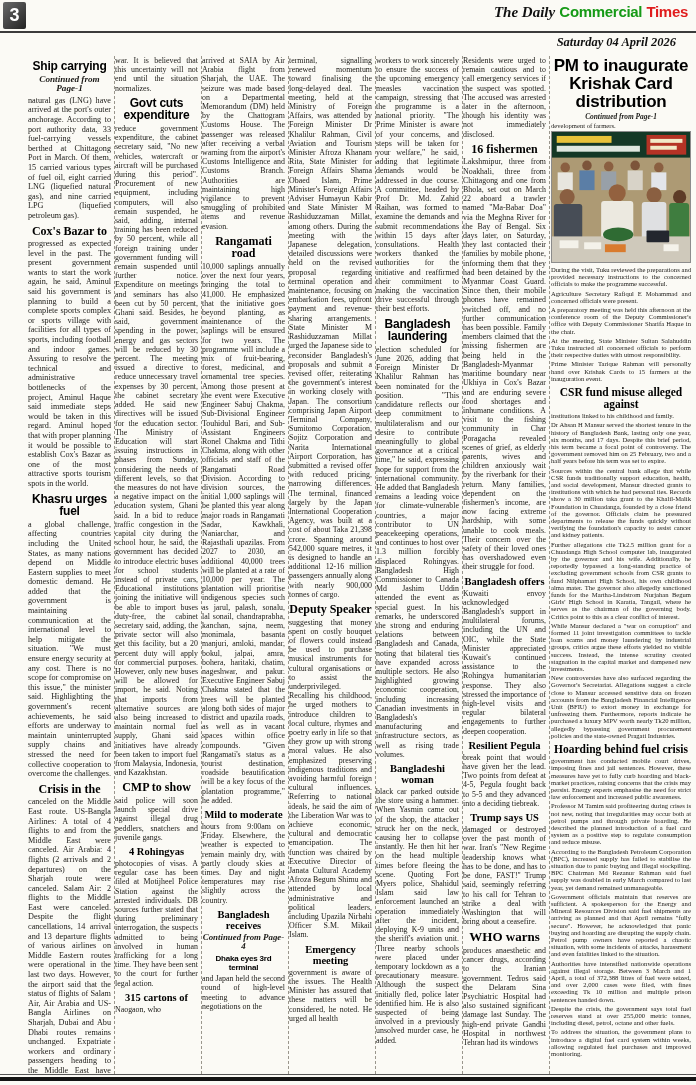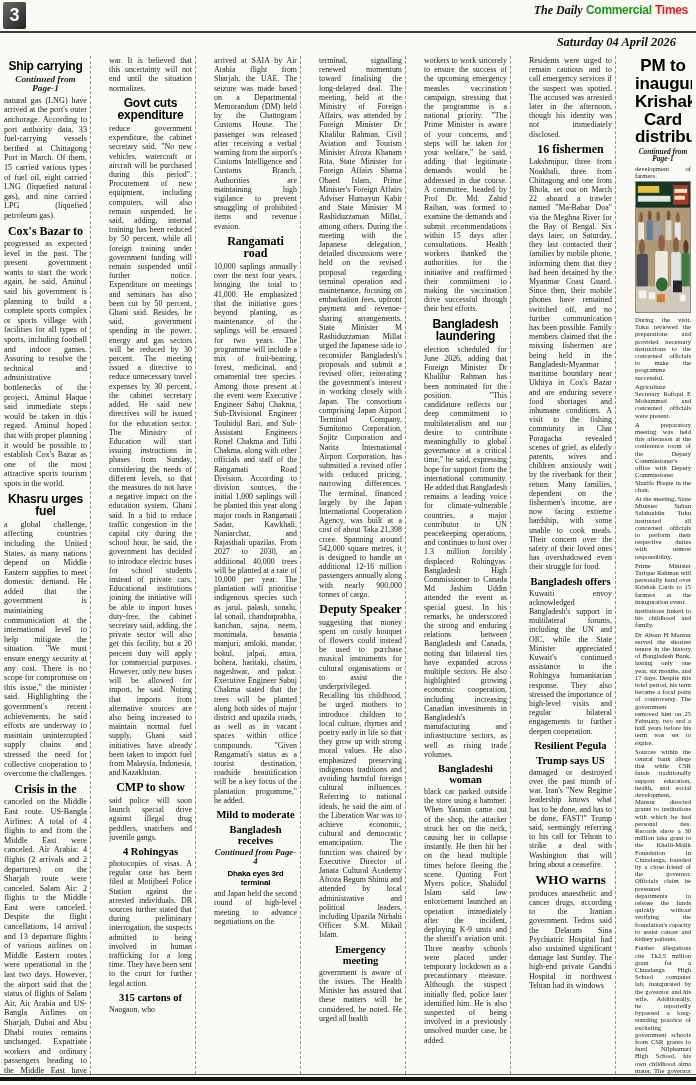--- a/index.html
+++ b/index.html
@@ -16,36 +16,37 @@
   
   .hdr{position:relative;height:54px;}
   .pagenum{
     position:absolute;left:3px;top:2px;width:23px;height:27px;
     background:linear-gradient(135deg,#6a6a6a,#232323);
     color:#fff;font-family:"Liberation Sans",sans-serif;font-weight:bold;
     font-size:18px;display:flex;align-items:center;justify-content:center;
     border-radius:2px;
   }
   .masthead{position:absolute;right:8px;top:3px;text-align:right;white-space:nowrap;}
-  .mh-title{font-size:12px;font-weight:bold;font-family:"Liberation Sans",sans-serif;}
+  .mh-title{font-size:15px;font-weight:bold;font-family:"Liberation Sans",sans-serif;}
   .mh-prefix{font-family:"Liberation Serif",serif;font-style:italic;color:#111;}
   .mh-word1{letter-spacing:-0.3px;}
   .mh-word2{letter-spacing:-0.3px;}
   .hdr-rule{position:absolute;top:31px;left:0;width:696px;border-top:2px solid #3c3c3c;}
   .mh-date{
     position:absolute;right:20px;top:35px;
     font-family:"Liberation Serif",serif;font-style:italic;font-weight:bold;
     font-size:12.5px;color:#111;white-space:nowrap;
   }
   
   .cols{
-    display:flex;gap:18px;
+    display:flex;gap:0;
     padding:2px 4px 0 4px;
     height:1020px;
     box-sizing:border-box;
+    margin-left:24px;
   }
   .col{
     width:87px;flex:0 0 87px;
     border-right:1px dashed #9a968c;
     padding-right:3px;box-sizing:border-box;
     overflow:hidden;
     font-size:7.9px;line-height:9.2px;
     text-align:justify;
   }
   .col[data-col="0"]{font-size:8.2px;line-height:9.6px;}
@@ -121,20 +122,21 @@
         <div class="hl serif md">4 Rohingyas</div>
         <p class="bt">photocopies of visas. A regular case has been filed at Motijheel Police Station against the arrested individuals. DB sources further stated that during preliminary interrogation, the suspects admitted to being involved in human trafficking for a long time. They have been sent to the court for further legal action.</p>
         <div class="hl serif md">315 cartons of</div>
         <p class="bt">Naogaon, who</p>
       </div>
     <div class="col" data-col="2">
         <p class="bt">arrived at SAIA by Air Arabia flight from Sharjah, the UAE. The seizure was made based on a Departmental Memorandum (DM) held by the Chattogram Customs House. The passenger was released after receiving a verbal warning from the airport's Customs Intelligence and Customs Branch. Authorities are maintaining high vigilance to prevent smuggling of prohibited items and revenue evasion.</p>
         <div class="hl serif lg">Rangamati road</div>
         <p class="bt">10,000 saplings annually over the next four years, bringing the total to 41,000. He emphasized that the initiative goes beyond planting, as maintenance of the saplings will be ensured for two years. The programme will include a mix of fruit-bearing, forest, medicinal, and ornamental tree species. Among those present at the event were Executive Engineer Sabuj Chakma, Sub-Divisional Engineer Touhidul Bari, and Sub-Assistant Engineers Ronel Chakma and Tithi Chakma, along with other officials and staff of the Rangamati Road Division. According to division sources, the initial 1,000 saplings will be planted this year along major roads in Rangamati Sadar, Kawkhali, Naniarchar, and Rajasthali upazilas. From 2027 to 2030, an additional 40,000 trees will be planted at a rate of 10,000 per year. The plantation will prioritise indigenous species such as jarul, palash, sonalu, lal sonail, chandraprabha, kanchan, sajna, neem, monimala, basanta manjuri, amloki, mandar, bokul, jalpai, amra, bohera, haritaki, chatim, nageshwar, and pakur. Executive Engineer Sabuj Chakma stated that the trees will be planted along both sides of major district and upazila roads, as well as in vacant spaces within office compounds. "Given Rangamati's status as a tourist destination, roadside beautification will be a key focus of the plantation programme," he added.</p>
         <div class="hl serif md">Mild to moderate</div>
+        <p class="bt">hours from 9:00am on Friday. Elsewhere, the weather is expected to remain mainly dry, with partly cloudy skies at times. Day and night temperatures may rise slightly across the country.</p>
         <div class="hl serif md">Bangladesh receives</div>
         <div class="cont">Continued from Page- 4</div>
         <div class="hl sans sm">Dhaka eyes 3rd terminal</div>
         <p class="bt">and Japan held the second round of high-level meeting to advance negotiations on the</p>
       </div>
     <div class="col" data-col="3">
         <p class="bt">terminal, signalling renewed momentum toward finalising the long-delayed deal. The meeting, held at the Ministry of Foreign Affairs, was attended by Foreign Minister Dr Khalilur Rahman, Civil Aviation and Tourism Minister Afroza Khanam Rita, State Minister for Foreign Affairs Shama Obaed Islam, Prime Minister's Foreign Affairs Adviser Humayun Kabir and State Minister M Rashiduzzaman Millat, among others. During the meeting with the Japanese delegation, detailed discussions were held on the revised proposal regarding terminal operation and maintenance, focusing on embarkation fees, upfront payment and revenue-sharing arrangements. State Minister M Rashiduzzaman Millat urged the Japanese side to reconsider Bangladesh's proposals and submit a revised offer, reiterating the government's interest in working closely with Japan. The consortium comprising Japan Airport Terminal Company, Sumitomo Corporation, Sojitz Corporation and Narita International Airport Corporation, has submitted a revised offer with reduced pricing, narrowing differences. The terminal, financed largely by the Japan International Cooperation Agency, was built at a cost of about Taka 21,398 crore. Spanning around 542,000 square metres, it is designed to handle an additional 12-16 million passengers annually along with nearly 900,000 tonnes of cargo.</p>
         <div class="hl serif lg">Deputy Speaker</div>
         <p class="bt">suggesting that money spent on costly bouquet of flowers could instead be used to purchase musical instruments for cultural organisations or to assist the underprivileged. Recalling his childhood, he urged mothers to introduce children to local culture, rhymes and poetry early in life so that they grow up with strong moral values. He also emphasized preserving indigenous traditions and avoiding harmful foreign cultural influences. Referring to national ideals, he said the aim of the Liberation War was to achieve economic, cultural and democratic emancipation. The function was chaired by Executive Director of Janata Cultural Academy Afroza Begum Shimu and attended by local administrative and political leaders, including Upazila Nirbahi Officer S.M. Mikail Islam.</p>
         <div class="hl serif md">Emergency meeting</div>
@@ -147,20 +149,21 @@
         <div class="hl serif md">Bangladeshi woman</div>
         <p class="bt">black car parked outside the store using a hammer. When Yasmin came out of the shop, the attacker struck her on the neck, causing her to collapse instantly. He then hit her on the head multiple times before fleeing the scene. Quoting Fort Myers police, Shahidul Islam said law enforcement launched an operation immediately after the incident, deploying K-9 units and the sheriff's aviation unit. Three nearby schools were placed under temporary lockdown as a precautionary measure. Although the suspect initially fled, police later identified him. He is also suspected of being involved in a previously unsolved murder case, he added.</p>
       </div>
     <div class="col" data-col="5">
         <p class="bt">Residents were urged to remain cautious and to call emergency services if the suspect was spotted. The accused was arrested later in the afternoon, though his identity was not immediately disclosed.</p>
         <div class="hl serif lg">16 fishermen</div>
         <p class="bt">Lakshmipur, three from Noakhali, three from Chittagong and one from Bhola, set out on March 22 aboard a trawler named "Ma-Babar Doa" via the Meghna River for the Bay of Bengal. Six days later, on Saturday, they last contacted their families by mobile phone, informing them that they had been detained by the Myanmar Coast Guard. Since then, their mobile phones have remained switched off, and no further communication has been possible. Family members claimed that the missing fishermen are being held in the Bangladesh-Myanmar maritime boundary near Ukhiya in Cox's Bazar and are enduring severe food shortages and inhumane conditions. A visit to the fishing community in Char Poragacha revealed scenes of grief, as elderly parents, wives and children anxiously wait by the riverbank for their return. Many families, dependent on the fishermen's income, are now facing extreme hardship, with some unable to cook meals. Their concern over the safety of their loved ones has overshadowed even their struggle for food.</p>
         <div class="hl serif md">Bangladesh offers</div>
         <p class="bt">Kuwaiti envoy acknowledged Bangladesh's support in multilateral forums, including the UN and OIC, while the State Minister appreciated Kuwait's continued assistance to the Rohingya humanitarian response. They also stressed the importance of high-level visits and regular bilateral engagements to further deepen cooperation.</p>
         <div class="hl serif md">Resilient Pegula</div>
+        <p class="bt">break point that would have given her the lead. Two points from defeat at 4-5, Pegula fought back to 5-5 and they advanced into a deciding tiebreak.</p>
         <div class="hl serif md">Trump says US</div>
         <p class="bt">damaged or destroyed over the past month of war. Iran's "New Regime leadership knows what has to be done, and has to be done, FAST!" Trump said, seemingly referring to his call for Tehran to strike a deal with Washington that will bring about a ceasefire.</p>
         <div class="hl serif xl">WHO warns</div>
         <p class="bt">produces anaesthetic and cancer drugs, according to the Iranian government. Tedros said the Delaram Sina Psychiatric Hospital had also sustained significant damage last Sunday. The high-end private Gandhi Hospital in northwest Tehran had its windows</p>
       </div>
     <div class="right-col">
         <div class="hl sans md">PM to inaugurate Krishak Card distribution</div>
         <div class="cont">Continued from Page-1</div>
         <p class="bt">development of farmers.</p>
         <div class="photo-wrap">
@@ -200,20 +203,21 @@
       <rect x="56" y="114" width="22" height="8" fill="#d97b2e"></rect>
       <rect x="100" y="100" width="24" height="12" rx="1" fill="#23262e"></rect>
       <rect x="118" y="114" width="16" height="7" fill="#f4f2ea"></rect>
     </svg>
   </div>
         <p class="bt">During the visit, Tuku reviewed the preparations and provided necessary instructions to the concerned officials to make the programme successful.</p>
         <p class="bt">Agriculture Secretary Rafiqul E Mohammad and concerned officials were present.</p>
         <p class="bt">A preparatory meeting was held this afternoon at the conference room of the Deputy Commissioner's office with Deputy Commissioner Sharifa Haque in the chair.</p>
         <p class="bt">At the meeting, State Minister Sultan Salahuddin Tuku instructed all concerned officials to perform their respective duties with utmost responsibility.</p>
         <p class="bt">Prime Minister Tarique Rahman will personally hand over Krishak Cards to 15 farmers at the inauguration event.</p>
+        <div class="hl serif lg">CSR fund misuse alleged against</div>
         <p class="bt">institutions linked to his childhood and family.</p>
         <p class="bt">Dr Ahsan H Mansur served the shortest tenure in the history of Bangladesh Bank, lasting only one year, six months, and 17 days. Despite this brief period, his term became a focal point of controversy. The government removed him on 25 February, two and a half years before his term was set to expire.</p>
         <p class="bt">Sources within the central bank allege that while CSR funds traditionally support education, health, and social development, Mansur directed grants to institutions with which he had personal ties. Records show a 30 million taka grant to the Khalil-Malik Foundation in Chuadanga, founded by a close friend of the governor. Officials claim he pressured departments to release the funds quickly without verifying the foundation's capacity to assist cancer and kidney patients.</p>
         <p class="bt">Further allegations cite Tk2.5 million grant for a Chuadanga High School computer lab, inaugurated by the governor and his wife. Additionally, he reportedly bypassed a long-standing practice of excluding government schools from CSR grants to fund Nilphamari High School, his own childhood alma mater. The governor also allegedly sanctioned funds for the Martha-Lindstrom Nurjahan Begum Girls' High School in Karatia, Tangail, where he serves as the chairman of the governing body. Critics point to this as a clear conflict of interest.</p>
         <p class="bt">While Mansur declared a "war on corruption" and formed 11 joint investigation committees to tackle loan scams and money laundering by industrial groups, critics argue these efforts yielded no visible success. Instead, the intense scrutiny created stagnation in the capital market and dampened new investments.</p>
         <p class="bt">New controversies have also surfaced regarding the Governor's Secretariat. Allegations suggest a circle close to Mansur accessed sensitive data on frozen accounts from the Bangladesh Financial Intelligence Unit (BFIU) to extort money in exchange for unfreezing them. Furthermore, reports indicate he purchased a luxury MPV worth nearly Tk20 million, allegedly bypassing government procurement policies and the state-owned Pragati Industries.</p>
         <div class="hl serif lg">Hoarding behind fuel crisis</div>
         <p class="bt">government has conducted mobile court drives, imposing fines and jail sentences. However, these measures have yet to fully curb hoarding and black-market practices, raising concerns that the crisis may persist. Energy experts emphasise the need for strict law enforcement and increased public awareness.</p>
         <p class="bt">Professor M Tamim said profiteering during crises is not new, noting that irregularities may occur both at petrol pumps and through private hoarding. He described the planned introduction of a fuel card system as a positive step to regulate consumption and reduce misuse.</p>
         <p class="bt">According to the Bangladesh Petroleum Corporation (BPC), increased supply has failed to stabilise the situation due to panic buying and illegal stockpiling. BPC Chairman Md Rezanur Rahman said fuel supply was doubled in early March compared to last year, yet demand remained unmanageable.</p>

